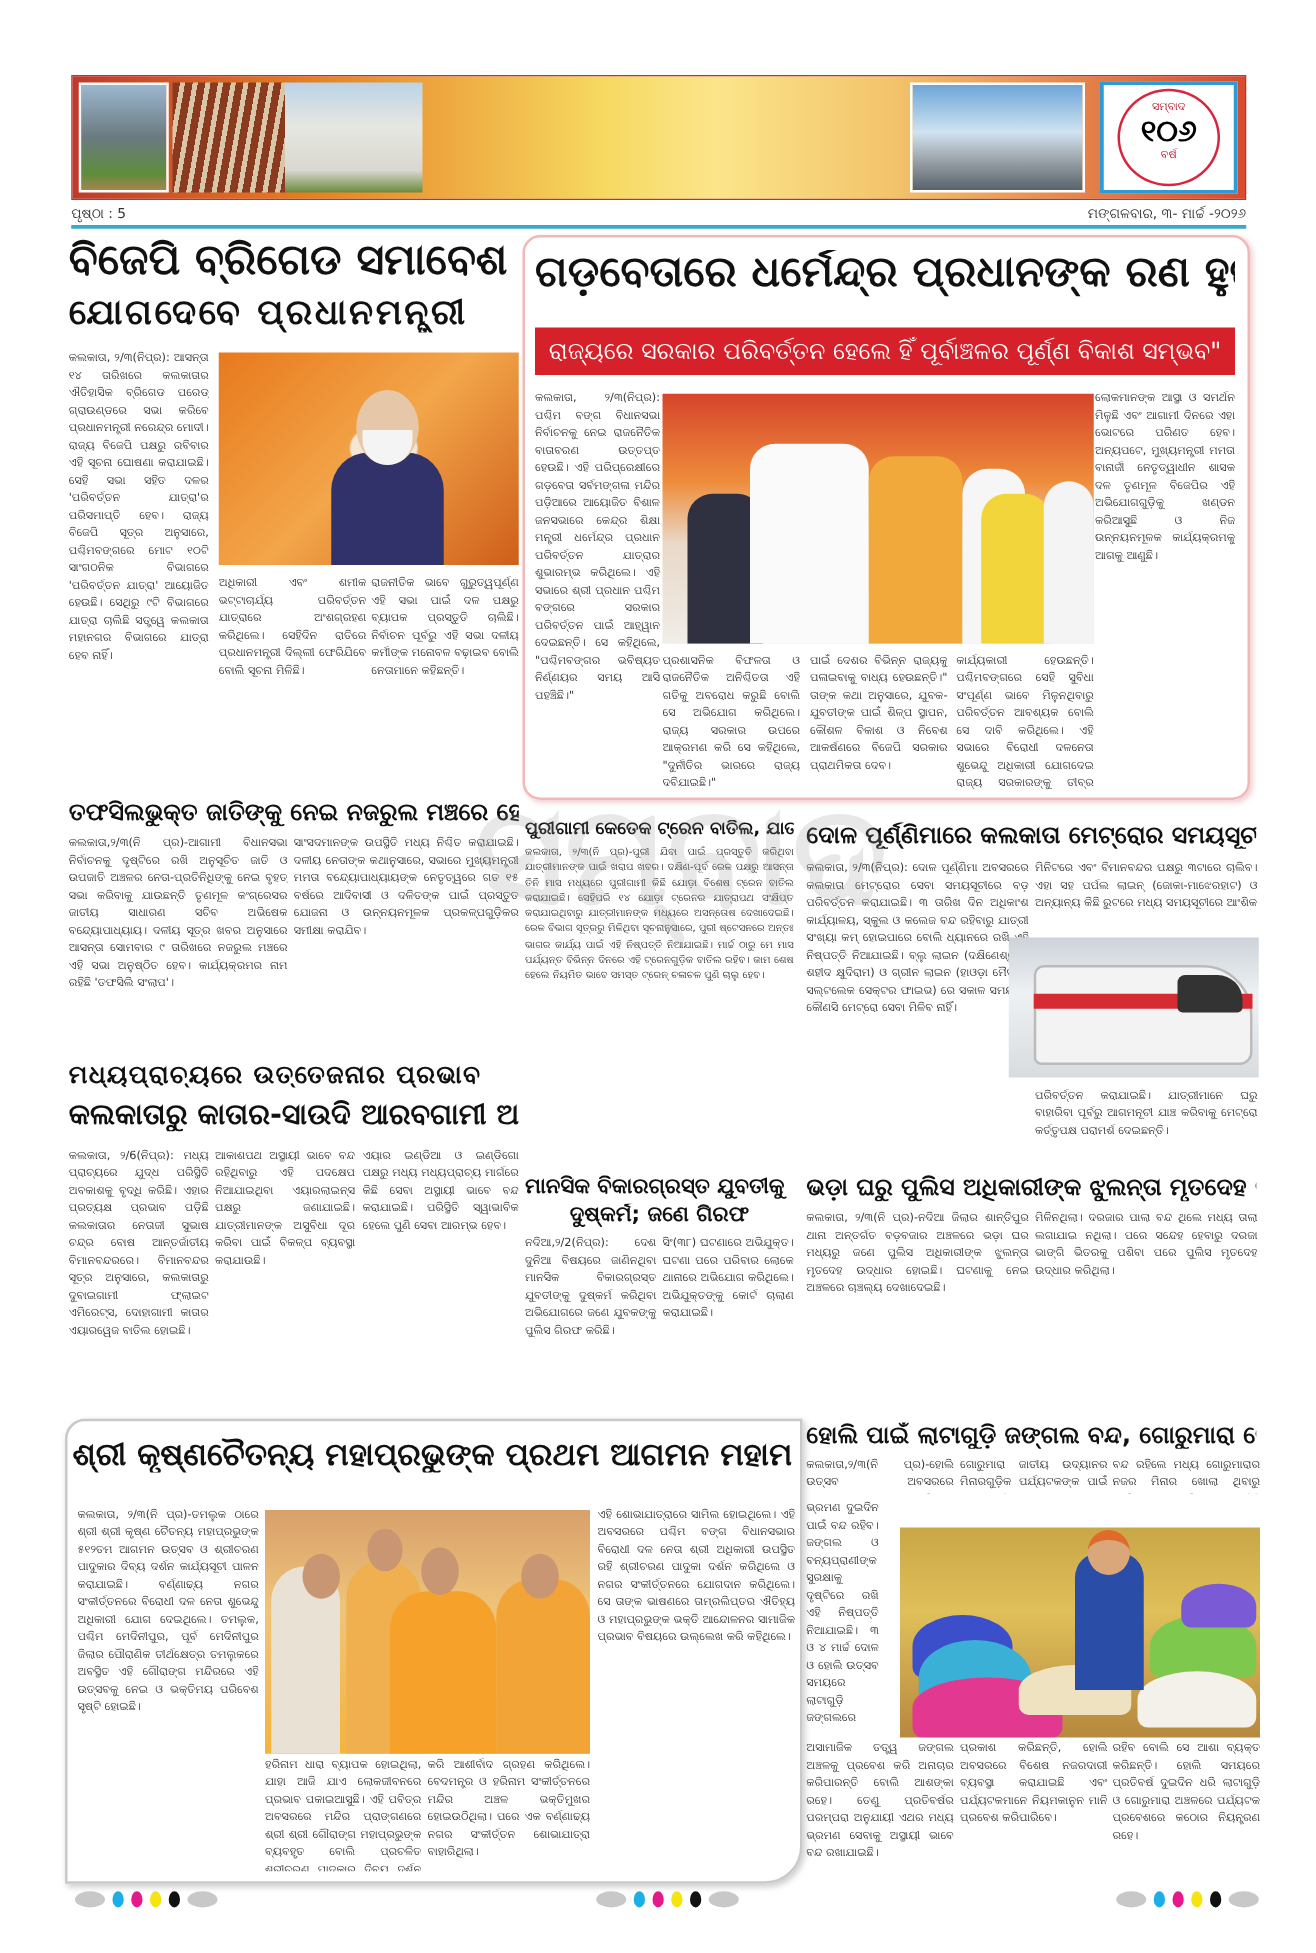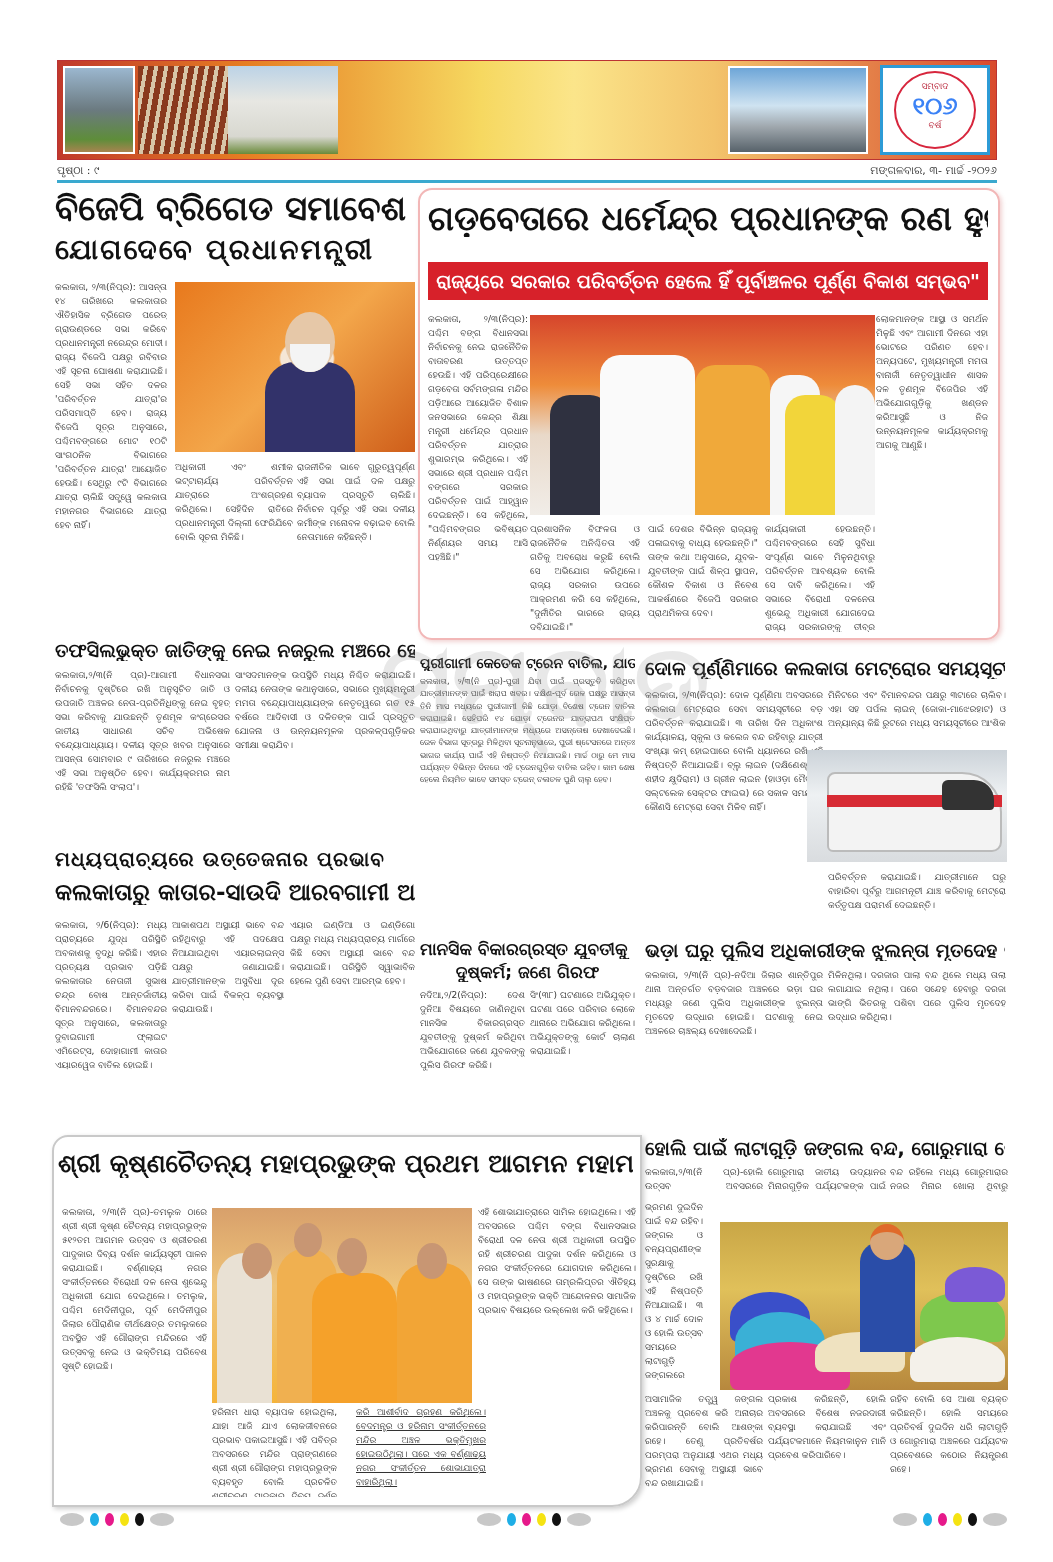--- a/index.html
+++ b/index.html
@@ -11,21 +11,21 @@
   .mh-photo { position: absolute; top: 5px; height: 88px; border: 2px solid #fff; }
   .mh-photo.p1 { left: 5px; width: 72px; background: linear-gradient(180deg,#9bb7cf 0%,#6b7a80 50%,#5e8d3a 85%,#a7844f 100%); }
   .mh-photo.p2 { left: 80px; width: 90px; background: repeating-linear-gradient(100deg,#8a3a1e 0 6px,#d9c6a8 6px 10px); border:none; }
   .mh-photo.p3 { left: 170px; width: 110px; background: linear-gradient(180deg,#bcd3e6 0%,#e7e7e2 40%,#d8d8d0 80%,#6a8a3a 100%); border:none; }
   .mh-photo.p4 { left: 670px; width: 140px; background: linear-gradient(180deg,#6ea6d8 0%,#cfe3f1 45%,#9fa7ad 70%,#57626a 100%); }
   .mh-title { position: absolute; left: 290px; top: 10px; width: 360px; text-align: center;
     font-size: 64px; font-weight: bold; color: #2ee62e; -webkit-text-stroke: 2px #0d5f0d; letter-spacing: 2px; line-height: 82px; }
   .mh-logo { position: absolute; right: 6px; top: 4px; width: 110px; height: 90px; background: #fff; border: 3px solid #2d9bd6; display:flex; align-items:center; justify-content:center; }
   .mh-logo-ring { width: 82px; height: 78px; border: 2px solid #d7263d; border-radius: 50%; text-align:center; padding-top: 8px; }
   .mh-logo-small { font-size: 9px; color: #b3142a; display:block; }
-  .mh-logo-num { font-size: 24px; font-weight: bold; color: #3b82f6; display:block; line-height: 28px; }
+  .mh-logo-num { font-size: 24px; font-weight: bold; color: #000000; display:block; line-height: 28px; }
 
   .dateline { position: absolute; left: 57px; top: 164px; width: 940px; height: 16px; font-size: 11px; color: #333; }
   .dateline .pg { position:absolute; left: 0; }
   .dateline .dt { position:absolute; right: 0; margin-left: 36px; }
   .rule-top { position:absolute; left: 57px; top: 180px; width: 940px; height: 3px; background: #3aa9cf; }
 
   .hl { font-weight: bold; color: #111; line-height: 1.1; white-space: nowrap; overflow: hidden; }
   .body { font-size: 9px; line-height: 14px; color: #333; text-align: justify; overflow: hidden; }
   .photo { position: absolute; overflow: hidden; }
   .col { position: absolute; }
@@ -38,21 +38,21 @@
     background: radial-gradient(ellipse at 55% 45%, #f5e6d6 0 14%, transparent 15%), linear-gradient(135deg,#e8791d 0%,#f3a64a 50%,#cf5e1a 100%); }
   .s1-photo .suit { position:absolute; left: 90px; top: 80px; width: 90px; height: 90px; background:#32326a; border-radius: 30px 30px 0 0; }
   .s1-photo .face { position:absolute; left: 110px; top: 30px; width: 50px; height: 60px; background:#e6c8a8; border-radius: 50%; }
   .s1-photo .beard { position:absolute; left: 115px; top: 62px; width: 40px; height: 28px; background:#f4f4f4; border-radius: 0 0 20px 20px; }
   .s1-body-b { left: 175px; top: 460px; width: 118px; height: 150px; }
   .s1-body-c { left: 297px; top: 460px; width: 118px; height: 150px; }
 
   
   .s2-box { position:absolute; left: 418px; top: 188px; width: 582px; height: 452px; border: 2px solid #f2b7b7; border-radius: 14px; box-shadow: 2px 2px 4px rgba(200,80,80,0.25); }
   .s2-h1 { position:absolute; left: 428px; top: 200px; width: 560px; font-size: 34px; }
-  .s2-sub { position:absolute; left: 428px; top: 262px; width: 560px; height: 38px; background: #d7212a; color: #fff; font-size: 19px; font-weight: bold; line-height: 38px; text-align: center; white-space: nowrap; overflow: hidden; }
+  .s2-sub { position:absolute; left: 428px; top: 262px; width: 560px; height: 38px; background: #d7212a; color: #fff; font-size: 19px; font-weight: normal; line-height: 38px; text-align: center; white-space: nowrap; overflow: hidden; }
   .s2-body-a { left: 428px; top: 312px; width: 100px; height: 320px; }
   .s2-photo { left: 530px; top: 315px; width: 345px; height: 200px;
     background: linear-gradient(180deg,#d6452c 0%,#ee8c3a 35%,#e9d9c9 60%,#f1ede8 100%); }
   .s2-photo .p { position:absolute; bottom:0; border-radius: 20px 20px 0 0; }
   .s2-body-b { left: 530px; top: 522px; width: 110px; height: 110px; }
   .s2-body-c { left: 648px; top: 522px; width: 110px; height: 110px; }
   .s2-body-d { left: 765px; top: 522px; width: 110px; height: 110px; }
   .s2-body-e { left: 876px; top: 312px; width: 112px; height: 320px; }
 
   
@@ -95,21 +95,21 @@
   .s8-body-b { left: 828px; top: 968px; width: 178px; height: 160px; }
 
   
   .s9-box { position:absolute; left: 52px; top: 1135px; width: 590px; height: 372px; border: 2px solid #c9c9c9; border-radius: 16px 0 30px 0; box-shadow: 2px 2px 5px rgba(0,0,0,0.2); }
   .s9-h { position:absolute; left: 58px; top: 1150px; width: 575px; font-size: 25px; }
   .s9-body-a { left: 62px; top: 1205px; width: 145px; height: 290px; }
   .s9-photo { left: 212px; top: 1208px; width: 260px; height: 195px; background: linear-gradient(180deg,#d8a06b 0%,#efc47a 40%,#f5b43a 100%); }
   .s9-photo .p { position:absolute; bottom: 0; background: #f5a623; border-radius: 30px 30px 0 0; }
   .s9-photo .head { position:absolute; background: #c89673; border-radius: 50%; }
   .s9-body-b { left: 212px; top: 1405px; width: 125px; height: 92px; }
-  .s9-body-c { left: 356px; top: 1405px; width: 130px; height: 92px; text-decoration: underline; }
+  .s9-body-c { left: 342px; top: 1405px; width: 130px; height: 92px; }
   .s9-body-d { left: 478px; top: 1205px; width: 158px; height: 290px; }
 
   
   .s10-h { position:absolute; left: 645px; top: 1138px; width: 360px; font-size: 19px; }
   .s10-body-a { left: 645px; top: 1165px; width: 118px; height: 30px; }
   .s10-body-b { left: 768px; top: 1165px; width: 118px; height: 30px; }
   .s10-body-c { left: 890px; top: 1165px; width: 118px; height: 30px; }
   .s10-side { left: 645px; top: 1200px; width: 58px; height: 180px; }
   .s10-photo { left: 720px; top: 1222px; width: 288px; height: 168px; background: linear-gradient(180deg,#c9a646 0%,#e0c05a 40%,#b7883d 100%); }
   .s10-photo .pile { position:absolute; border-radius: 50% 50% 8px 8px; }
@@ -134,21 +134,21 @@
   <div class="mh-photo p4"></div>
   <div class="mh-logo">
     <div class="mh-logo-ring">
       <span class="mh-logo-small">ସମ୍ବାଦ</span>
       <span class="mh-logo-num">୧୦୬</span>
       <span class="mh-logo-small">ବର୍ଷ</span>
     </div>
   </div>
 </div>
 <div class="dateline">
-  <span class="pg">ପୃଷ୍ଠା : ୯</span>
+  <span class="pg">ପୃଷ୍ଠା : 5</span>
   <span class="dt">ମଙ୍ଗଳବାର, ୩- ମାର୍ଚ୍ଚ -୨୦୨୬</span>
 </div>
 <div class="rule-top"></div>
 
 <div class="hl s1-h1">ବିଜେପି ବ୍ରିଗେଡ ସମାବେଶ ୧୪ରେ</div>
 <div class="hl s1-h2">ଯୋଗଦେବେ ପ୍ରଧାନମନ୍ତ୍ରୀ</div>
 <div class="col body s1-body-a">କଲକାତା, ୨/୩(ନିପ୍ର): ଆସନ୍ତା ୧୪ ତାରିଖରେ କଲକାତାର ଐତିହାସିକ ବ୍ରିଗେଡ ପରେଡ୍ ଗ୍ରାଉଣ୍ଡରେ ସଭା କରିବେ ପ୍ରଧାନମନ୍ତ୍ରୀ ନରେନ୍ଦ୍ର ମୋଦୀ। ରାଜ୍ୟ ବିଜେପି ପକ୍ଷରୁ ରବିବାର ଏହି ସୂଚନା ଘୋଷଣା କରାଯାଇଛି। ସେହି ସଭା ସହିତ ଦଳର 'ପରିବର୍ତ୍ତନ ଯାତ୍ରା'ର ପରିସମାପ୍ତି ହେବ। ରାଜ୍ୟ ବିଜେପି ସୂତ୍ର ଅନୁସାରେ, ପଶ୍ଚିମବଙ୍ଗରେ ମୋଟ ୧୦ଟି ସାଂଗଠନିକ ବିଭାଗରେ 'ପରିବର୍ତ୍ତନ ଯାତ୍ରା' ଆୟୋଜିତ ହେଉଛି। ସେଥିରୁ ୯ଟି ବିଭାଗରେ ଯାତ୍ରା ଚାଲିଛି ସତ୍ତ୍ୱେ କଲକାତା ମହାନଗର ବିଭାଗରେ ଯାତ୍ରା ହେବ ନାହିଁ।</div>
 <div class="photo s1-photo">
   <div class="suit"></div>
     <div class="face"></div>

